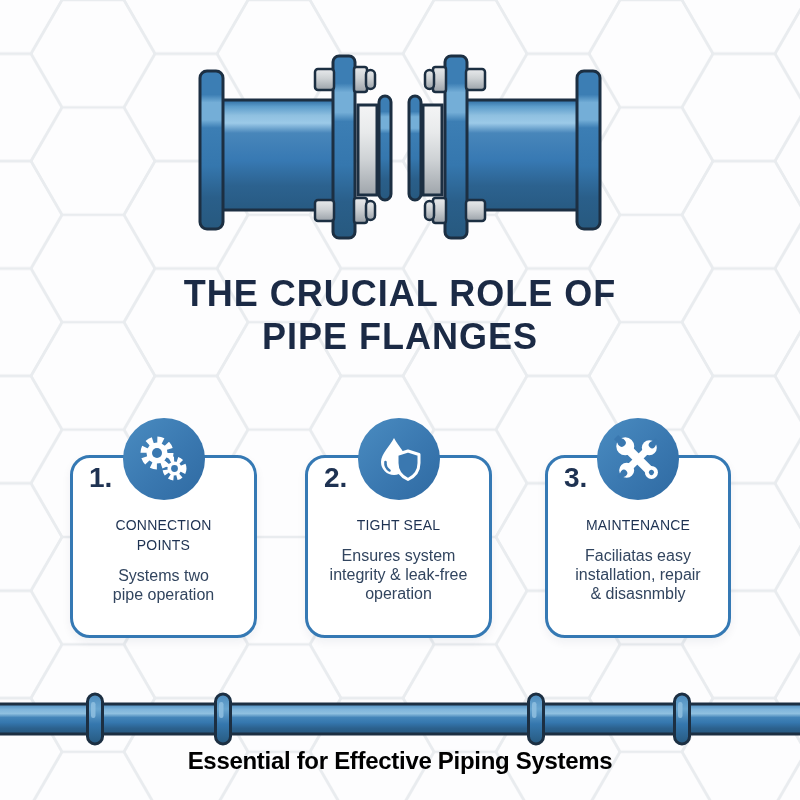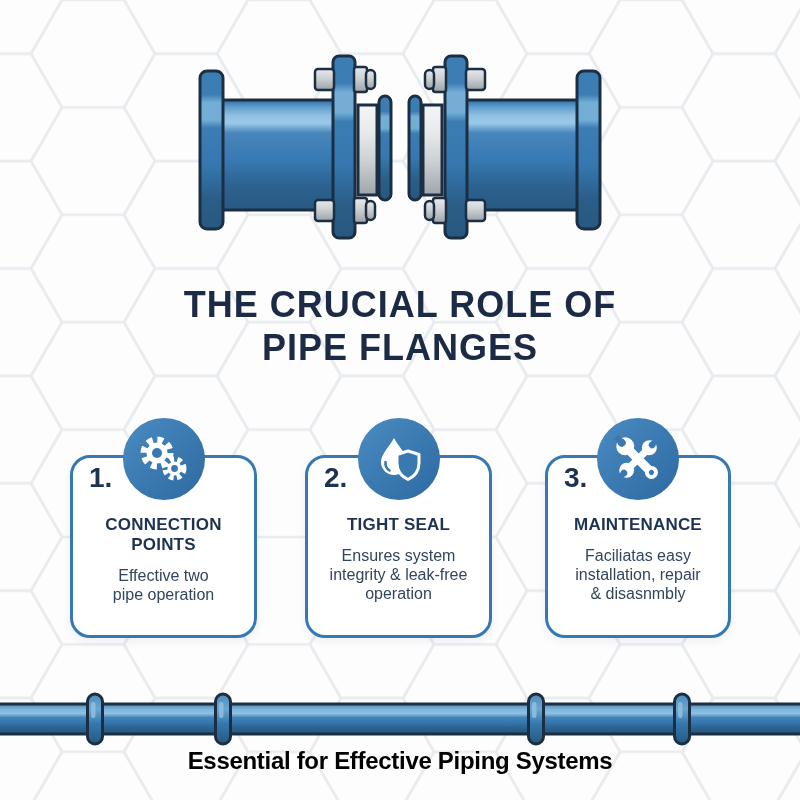--- a/index.html
+++ b/index.html
@@ -4,21 +4,21 @@
 <style>
   html,body{margin:0;padding:0;background:#ffffff;}
   *{box-sizing:border-box;}
   .canvas{
     position:relative;width:800px;height:800px;overflow:hidden;
     background:#fdfdfe;font-family:"Liberation Sans",sans-serif;
   }
   .hexbg{position:absolute;left:0;top:0;width:800px;height:800px;}
   .hero{position:absolute;left:180px;top:48px;width:440px;height:212px;}
   .title{
-    position:absolute;left:0;top:283px;width:800px;text-align:center;
+    position:absolute;left:0;top:272px;width:800px;text-align:center;
     font-weight:bold;font-size:36px;line-height:43px;letter-spacing:1px;
     color:#1b2a45;
   }
   .card{
     position:absolute;top:455px;height:183px;background:#ffffff;
     border:3px solid #3579b4;border-radius:20px;text-align:center;
     box-shadow:0 4px 10px rgba(20,40,70,.06);
   }
   .card1{left:70px;width:187px;}
   .card2{left:305px;width:187px;}
@@ -27,21 +27,21 @@
     position:absolute;top:-40px;left:50%;transform:translateX(-50%);
     width:82px;height:82px;border-radius:50%;
     background:linear-gradient(135deg,#4a8cc1 0%,#3a78b0 55%,#2f6aa2 100%);
     display:flex;align-items:center;justify-content:center;
   }
   .num{
     position:absolute;top:4px;left:16px;font-size:28px;font-weight:bold;
     color:#1e3252;
   }
   .ctitle{
-    margin-top:57px;font-size:17px;font-weight:bold;line-height:20px;
+    margin-top:57px;font-size:14px;font-weight:normal;line-height:20px;
     letter-spacing:.2px;color:#1e3252;
   }
   .cbody{
     margin-top:11px;font-size:16px;line-height:19px;color:#32455f;text-align:center;
   }
   .bpipe{position:absolute;left:0;top:690px;width:800px;height:58px;}
   .footer{
     position:absolute;left:0;top:747px;width:800px;text-align:center;
     font-size:24px;font-weight:bold;letter-spacing:-0.3px;color:#000000;
   }
@@ -139,21 +139,21 @@
         <circle cx="10.5" cy="9.5" r="7" fill="#ffffff"></circle>
         <circle cx="10.5" cy="9.5" r="3.4" fill="#3a78b0"></circle>
       </svg>
     </div>
     <div class="num">1.</div>
     <div class="ctitle">
       <div>CONNECTION</div>
       <div>POINTS</div>
     </div>
     <div class="cbody">
-      <div>Effective two</div>
+      <div>Systems two</div>
       <div>pipe operation</div>
     </div>
   </div>
 
   <div class="card card2">
     <div class="circle">
       <svg width="52" height="52" viewBox="-26 -26 52 52">
         <path d="M -5,-21 C -1,-13 8,-5 8,3 A 13,13 0 1 1 -18,3 C -18,-5 -9,-13 -5,-21 Z" fill="#ffffff"></path>
         <path d="M -13.5,3 a 9,9 0 0 0 4,8.5" stroke="#3a78b0" stroke-width="2.6" fill="none" stroke-linecap="round"></path>
         <path d="M 9,-8 L 20,-4.5 L 20,4 C 20,12 15.5,17.5 9,20.5 C 2.5,17.5 -2,12 -2,4 L -2,-4.5 Z" fill="#3a78b0" stroke="#ffffff" stroke-width="3" stroke-linejoin="round"></path>

